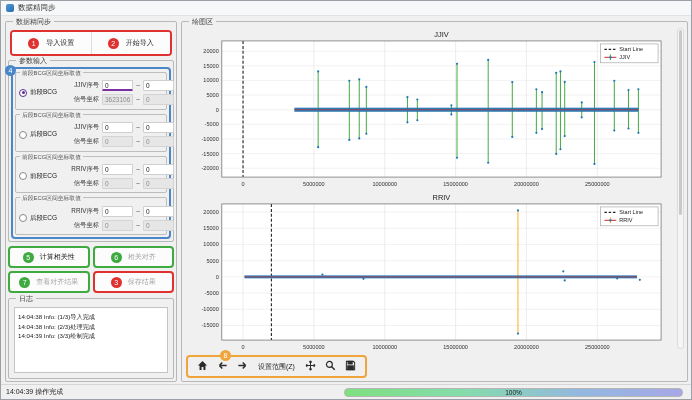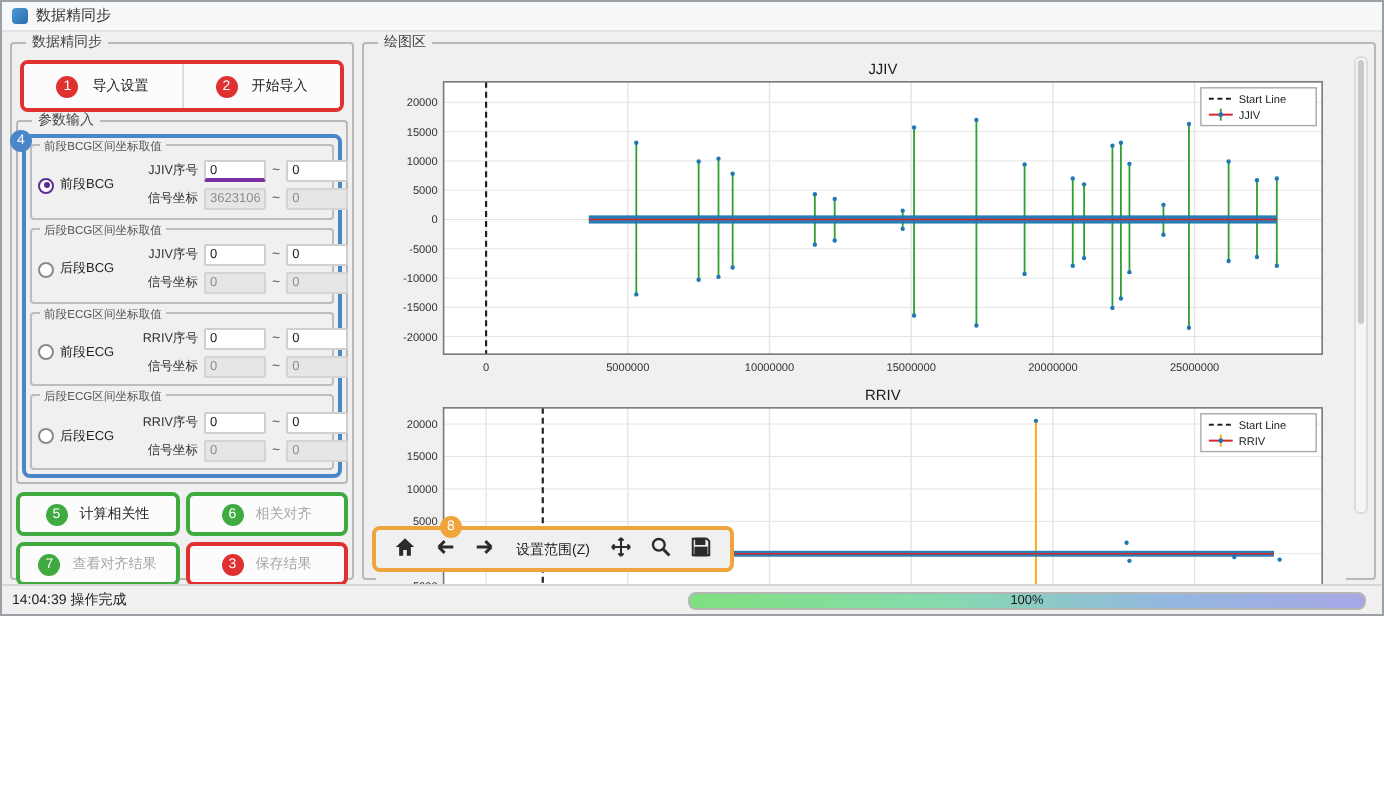--- a/index.html
+++ b/index.html
@@ -1,18 +1,18 @@
 <!DOCTYPE html>
 <html><head>
 <meta charset="utf-8">
 <style>
   * { box-sizing: border-box; margin: 0; padding: 0; }
   html,body { width: 692px; height: 400px; }
   body { font-family: "Liberation Sans", "DejaVu Sans", sans-serif; background: #fff; }
-  .window { width: 692px; height: 308px; display: flex; flex-direction: column;
+  .window { width: 692px; height: 400px; display: flex; flex-direction: column;
             background: #f0f0f0; border: 1px solid #9aa0a6; overflow: hidden; }
   
   .titlebar { height: 15px; flex: 0 0 15px; background: #f7f8f9; border-bottom: 1px solid #e3e3e3;
               display: flex; align-items: center; gap: 4px; padding: 0 5px; }
   .appicon { width: 8px; height: 8px; border-radius: 2px;
              background: linear-gradient(135deg,#4e9ad6,#2b6cb0); }
   .apptitle { font-size: 7.5px; color: #333; }
   
   .main { flex: 1; display: flex; gap: 4px; padding: 5px 3px 2px 4px; position: relative; }
   .groupbox { border: 1px solid #b8b8b8; border-radius: 2px; position: relative; background: #f0f0f0; }

